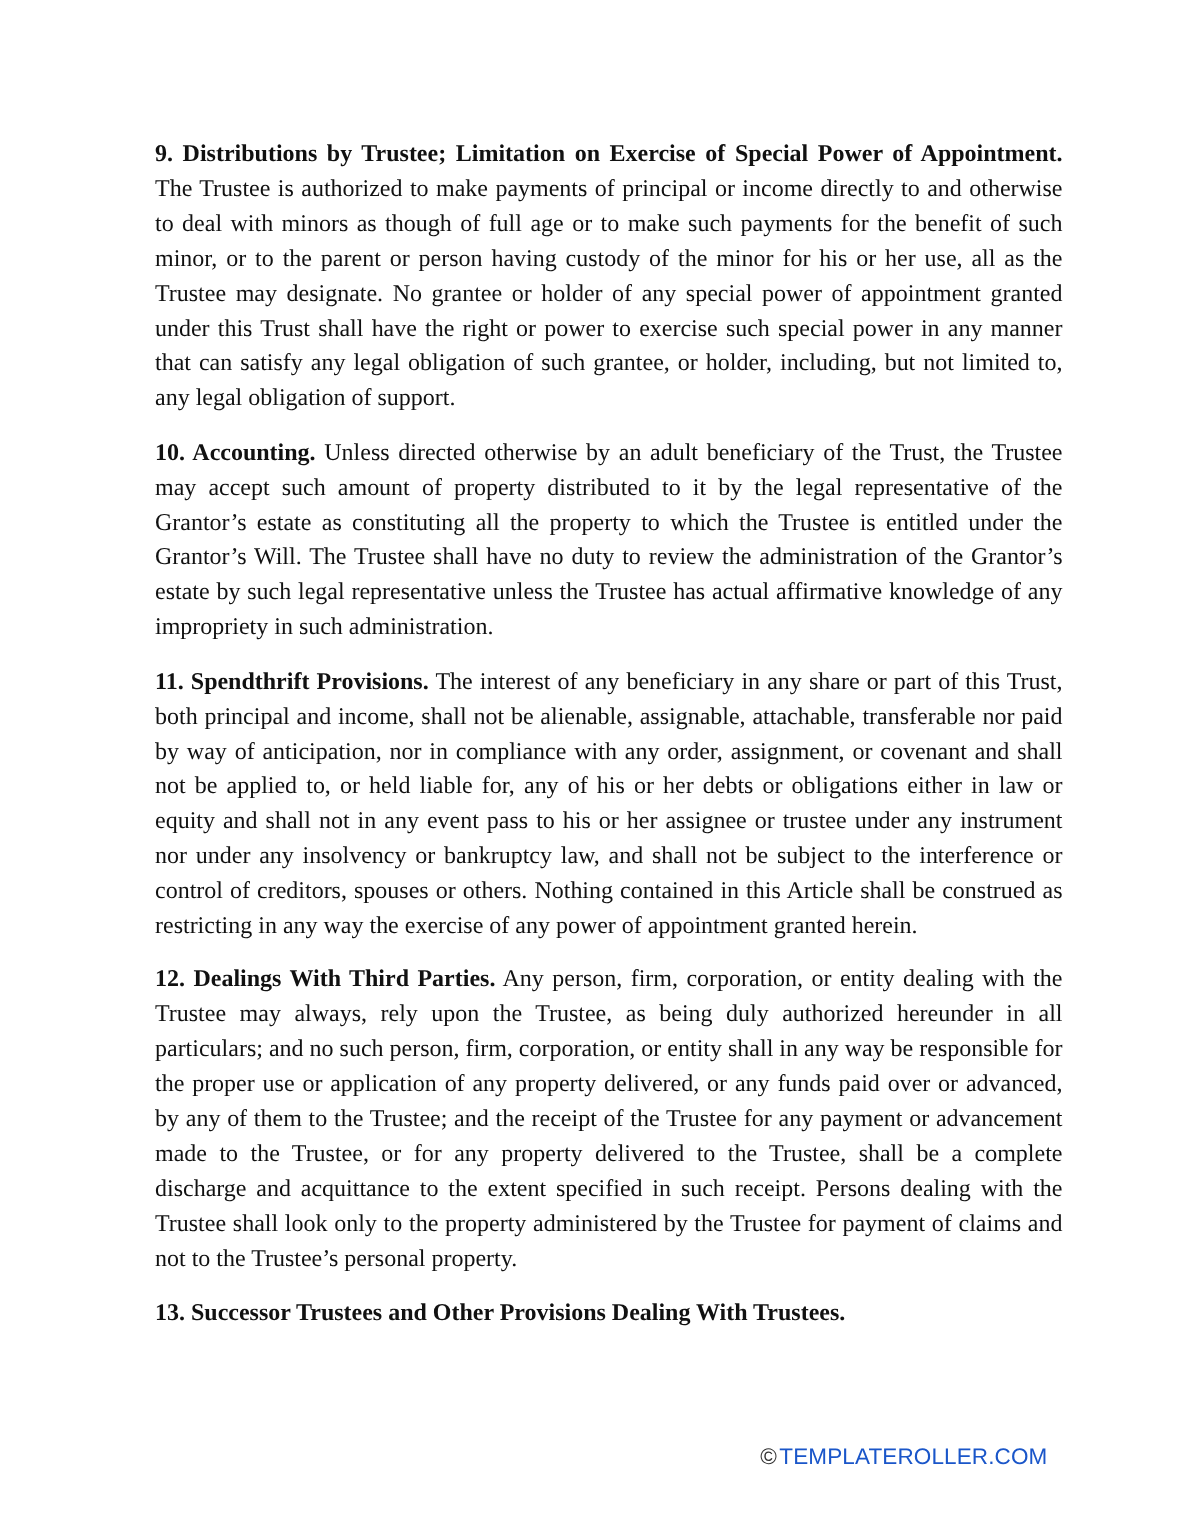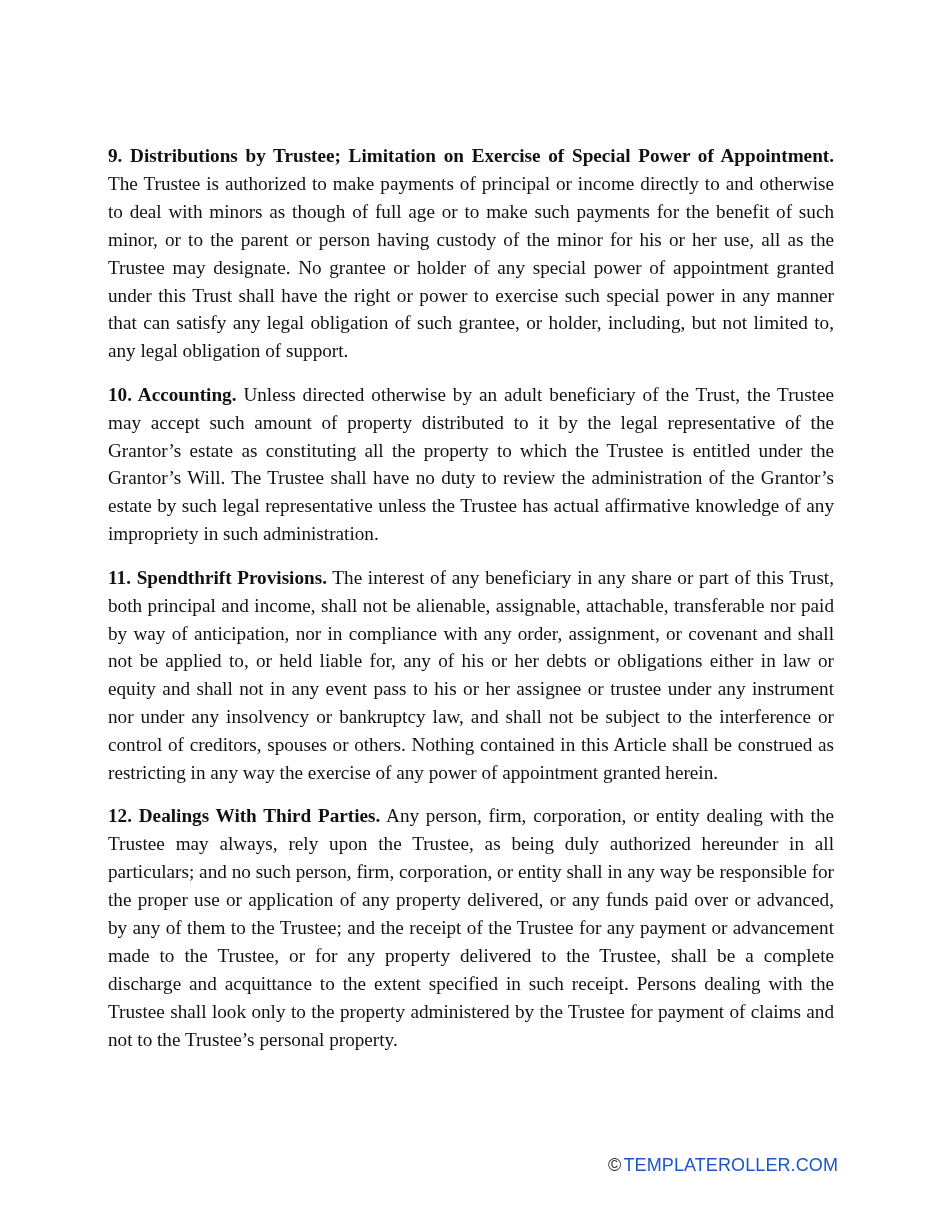--- a/index.html
+++ b/index.html
@@ -1,35 +1,36 @@
 <!DOCTYPE html>
 <html><head>
 <meta charset="utf-8">
 <style>
   html, body { margin: 0; padding: 0; background: #ffffff; }
   body { width: 950px; height: 1230px; position: relative; overflow: hidden; }
   .page {
-    position: absolute; left: 108px; top: 110px; width: 726px;
+    position: absolute; left: 124px; top: 110px; width: 726px;
     font-family: "Liberation Serif", "DejaVu Serif", serif;
-    font-size: 19.2px; line-height: 27.9px; color: #111111; margin-top: 32px;
+    font-size: 19.2px; line-height: 27.9px; color: #111111;
   }
   .para { margin: 0 0 15.5px 0; text-align: justify; text-align-last: left; }
   .para b { font-weight: bold; }
   .footer {
     position: absolute; right: 112px; top: 1155px;
     font-family: "Liberation Sans", "DejaVu Sans", sans-serif;
     font-size: 18px; color: #1a56c9; letter-spacing: 0.1px;
   }
   .footer .copy { color: #333333; margin-right: 2px; }
 </style>
 </head>
 <body>
 
 <div class="page">
   <p class="para"><b>9. Distributions by Trustee; Limitation on Exercise of Special Power of Appointment.</b><span> The Trustee is authorized to make payments of principal or income directly to and otherwise to deal with minors as though of full age or to make such payments for the benefit of such minor, or to the parent or person having custody of the minor for his or her use, all as the Trustee may designate. No grantee or holder of any special power of appointment granted under this Trust shall have the right or power to exercise such special power in any manner that can satisfy any legal obligation of such grantee, or holder, including, but not limited to, any legal obligation of support.</span></p>
   <p class="para"><b>10. Accounting.</b><span> Unless directed otherwise by an adult beneficiary of the Trust, the Trustee may accept such amount of property distributed to it by the legal representative of the Grantor’s estate as constituting all the property to which the Trustee is entitled under the Grantor’s Will. The Trustee shall have no duty to review the administration of the Grantor’s estate by such legal representative unless the Trustee has actual affirmative knowledge of any impropriety in such administration.</span></p>
   <p class="para"><b>11. Spendthrift Provisions.</b><span> The interest of any beneficiary in any share or part of this Trust, both principal and income, shall not be alienable, assignable, attachable, transferable nor paid by way of anticipation, nor in compliance with any order, assignment, or covenant and shall not be applied to, or held liable for, any of his or her debts or obligations either in law or equity and shall not in any event pass to his or her assignee or trustee under any instrument nor under any insolvency or bankruptcy law, and shall not be subject to the interference or control of creditors, spouses or others. Nothing contained in this Article shall be construed as restricting in any way the exercise of any power of appointment granted herein.</span></p>
   <p class="para"><b>12. Dealings With Third Parties.</b><span> Any person, firm, corporation, or entity dealing with the Trustee may always, rely upon the Trustee, as being duly authorized hereunder in all particulars; and no such person, firm, corporation, or entity shall in any way be responsible for the proper use or application of any property delivered, or any funds paid over or advanced, by any of them to the Trustee; and the receipt of the Trustee for any payment or advancement made to the Trustee, or for any property delivered to the Trustee, shall be a complete discharge and acquittance to the extent specified in such receipt. Persons dealing with the Trustee shall look only to the property administered by the Trustee for payment of claims and not to the Trustee’s personal property.</span></p>
+  <p class="para"><b>13. Successor Trustees and Other Provisions Dealing With Trustees.</b><span></span></p>
 </div>
 
 <div class="footer">
   <span class="copy">©</span><span>TEMPLATEROLLER.COM</span>
 </div>
 
 </body></html>

